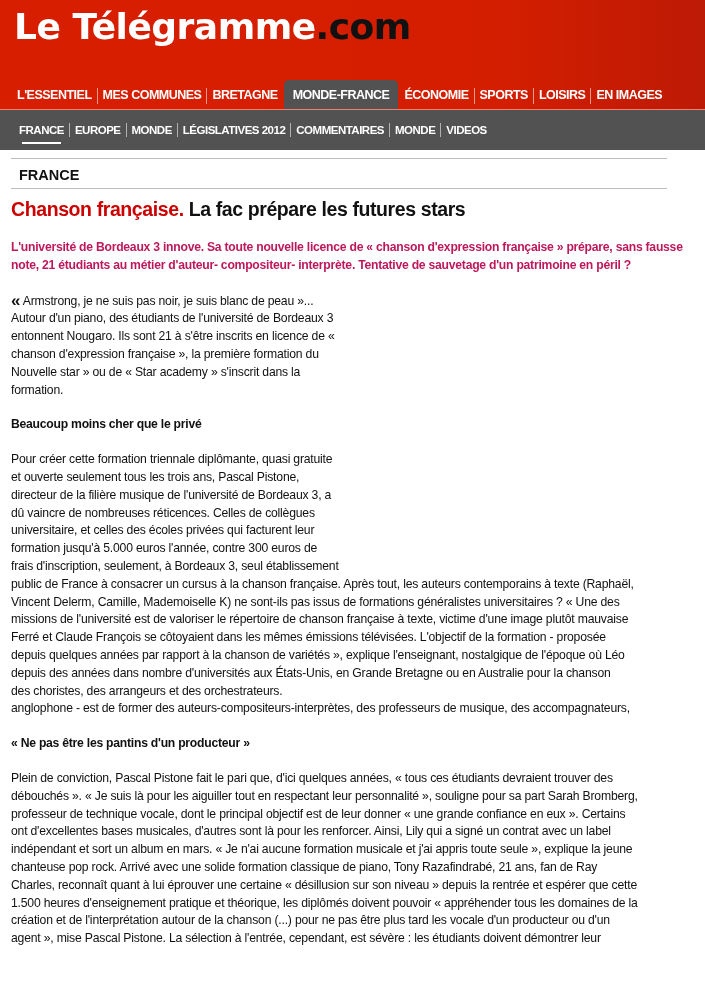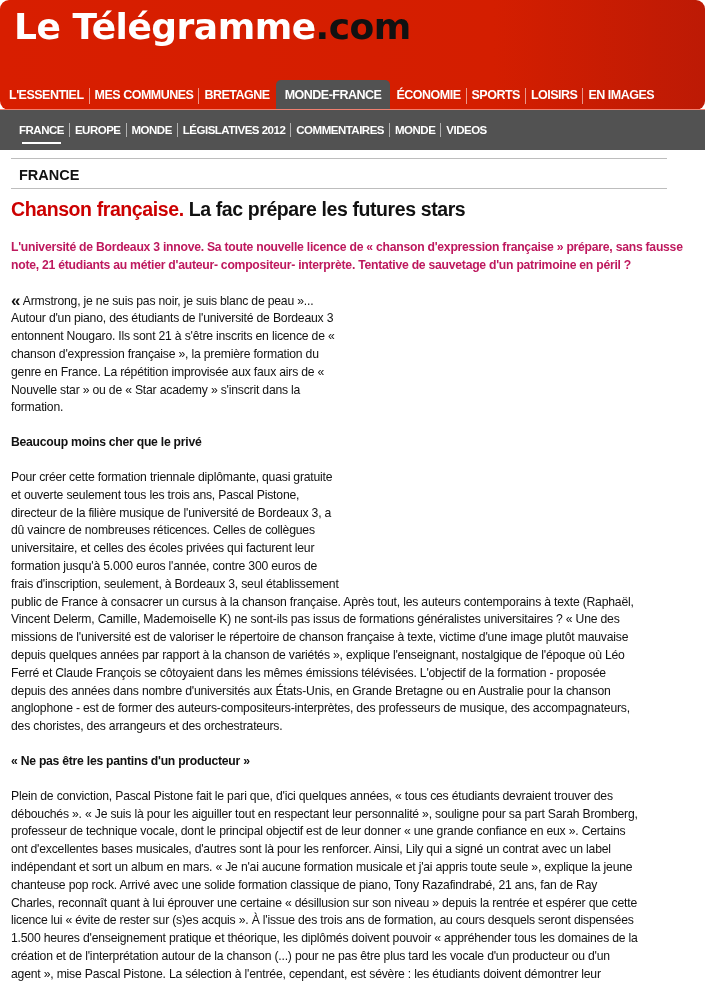--- a/index.html
+++ b/index.html
@@ -3,30 +3,29 @@
 <meta charset="utf-8">
 <style>
   html, body { margin: 0; padding: 0; }
   body {
     width: 705px; height: 992px; overflow: hidden; background: #ffffff;
     font-family: "Liberation Sans", sans-serif; color: #111;
   }
   .masthead {
     position: relative; height: 110px;
     background: linear-gradient(90deg, #d81e00 0%, #d41e00 70%, #bd1a05 100%);
-    border-radius: 9px;
   }
   .logo {
     position: absolute; left: 14px; top: 6px;
     font-family: "DejaVu Sans", sans-serif; font-weight: bold;
     font-size: 36px; letter-spacing: -0.5px; color: #fff; white-space: nowrap;
   }
   .logo .tld { color: #111; }
   .mainnav {
-    position: absolute; left: 4px; top: 80px; height: 30px;
+    position: absolute; left: 12px; top: 80px; height: 30px;
     display: flex; align-items: stretch;
   }
   .mainnav .item {
     display: flex; align-items: center; padding: 0 5px;
     font-size: 12.5px; font-weight: bold; color: #fff; letter-spacing: -0.5px;
     cursor: pointer; white-space: nowrap;
   }
   .mainnav .sep { width: 1px; background: rgba(255,255,255,0.55); margin: 8px 0 6px; }
   .mainnav .item.active {
     background: #525252; border-radius: 5px 5px 0 0; padding: 12px 9px;
@@ -127,58 +126,56 @@
   </h1>
 
   <p class="lead" style="margin-bottom:0">L'université de Bordeaux 3 innove. Sa toute nouvelle licence de « chanson d'expression française » prépare, sans fausse note, 21 étudiants au métier d'auteur- compositeur- interprète. Tentative de sauvetage d'un patrimoine en péril ?</p>
 
   <div style="height:17px"></div>
   <div class="p narrow">
     <div><span class="quote-mark">«</span><span> Armstrong, je ne suis pas noir, je suis blanc de peau »...</span></div>
     <div>Autour d'un piano, des étudiants de l'université de Bordeaux 3</div>
     <div>entonnent Nougaro. Ils sont 21 à s'être inscrits en licence de «</div>
     <div>chanson d'expression française », la première formation du</div>
-    <div>genre en France. La répétition improvisée aux faux airs de «</div>
     <div>Nouvelle star » ou de « Star academy » s'inscrit dans la</div>
     <div>formation.</div>
   </div>
 
   <div class="gap1"></div>
   <div class="p subhead">Beaucoup moins cher que le privé</div>
   <div class="gap1"></div>
 
   <div class="p narrow" style="width:auto">
     <div>Pour créer cette formation triennale diplômante, quasi gratuite</div>
     <div>et ouverte seulement tous les trois ans, Pascal Pistone,</div>
     <div>directeur de la filière musique de l'université de Bordeaux 3, a</div>
     <div>dû vaincre de nombreuses réticences. Celles de collègues</div>
     <div>universitaire, et celles des écoles privées qui facturent leur</div>
     <div>formation jusqu'à 5.000 euros l'année, contre 300 euros de</div>
     <div>frais d'inscription, seulement, à Bordeaux 3, seul établissement</div>
     <div>public de France à consacrer un cursus à la chanson française. Après tout, les auteurs contemporains à texte (Raphaël,</div>
     <div>Vincent Delerm, Camille, Mademoiselle K) ne sont-ils pas issus de formations généralistes universitaires ? « Une des</div>
     <div>missions de l'université est de valoriser le répertoire de chanson française à texte, victime d'une image plutôt mauvaise</div>
+    <div>Ferré et Claude François se côtoyaient dans les mêmes émissions télévisées. L'objectif de la formation - proposée</div>
     <div>depuis quelques années par rapport à la chanson de variétés », explique l'enseignant, nostalgique de l'époque où Léo</div>
-    <div>Ferré et Claude François se côtoyaient dans les mêmes émissions télévisées. L'objectif de la formation - proposée</div>
     <div>depuis des années dans nombre d'universités aux États-Unis, en Grande Bretagne ou en Australie pour la chanson</div>
+    <div>des choristes, des arrangeurs et des orchestrateurs.</div>
     <div>anglophone - est de former des auteurs-compositeurs-interprètes, des professeurs de musique, des accompagnateurs,</div>
-    <div>des choristes, des arrangeurs et des orchestrateurs.</div>
   </div>
 
   <div class="gap1"></div>
   <div class="p subhead">« Ne pas être les pantins d'un producteur »</div>
   <div class="gap1"></div>
 
   <div class="p wide" style="width:auto">
     <div>Plein de conviction, Pascal Pistone fait le pari que, d'ici quelques années, « tous ces étudiants devraient trouver des</div>
     <div>débouchés ». « Je suis là pour les aiguiller tout en respectant leur personnalité », souligne pour sa part Sarah Bromberg,</div>
     <div>professeur de technique vocale, dont le principal objectif est de leur donner « une grande confiance en eux ». Certains</div>
     <div>ont d'excellentes bases musicales, d'autres sont là pour les renforcer. Ainsi, Lily qui a signé un contrat avec un label</div>
     <div>indépendant et sort un album en mars. « Je n'ai aucune formation musicale et j'ai appris toute seule », explique la jeune</div>
     <div>chanteuse pop rock. Arrivé avec une solide formation classique de piano, Tony Razafindrabé, 21 ans, fan de Ray</div>
     <div>Charles, reconnaît quant à lui éprouver une certaine « désillusion sur son niveau » depuis la rentrée et espérer que cette</div>
-    <div>licence lui « évite de rester sur (s)es acquis ». À l'issue des trois ans de formation, au cours desquels seront dispensées</div>
     <div>1.500 heures d'enseignement pratique et théorique, les diplômés doivent pouvoir « appréhender tous les domaines de la</div>
     <div>création et de l'interprétation autour de la chanson (...) pour ne pas être plus tard les vocale d'un producteur ou d'un</div>
     <div>agent », mise Pascal Pistone. La sélection à l'entrée, cependant, est sévère : les étudiants doivent démontrer leur</div>
 
   </div>
 </main>
 
 </body></html>

